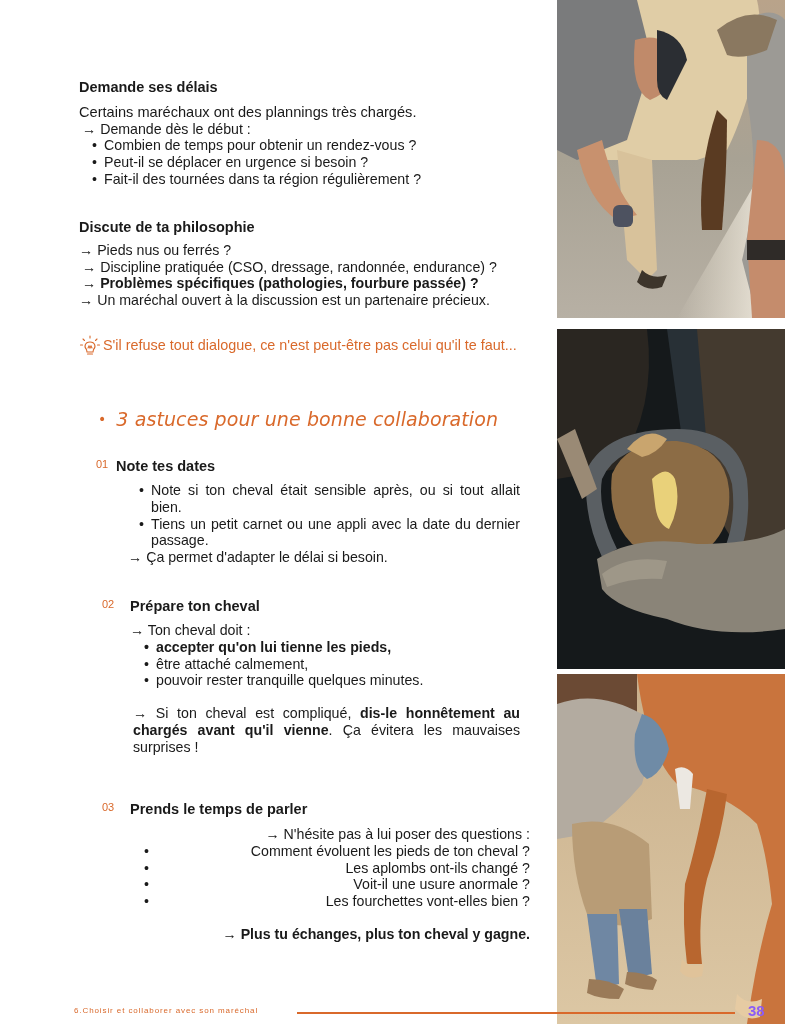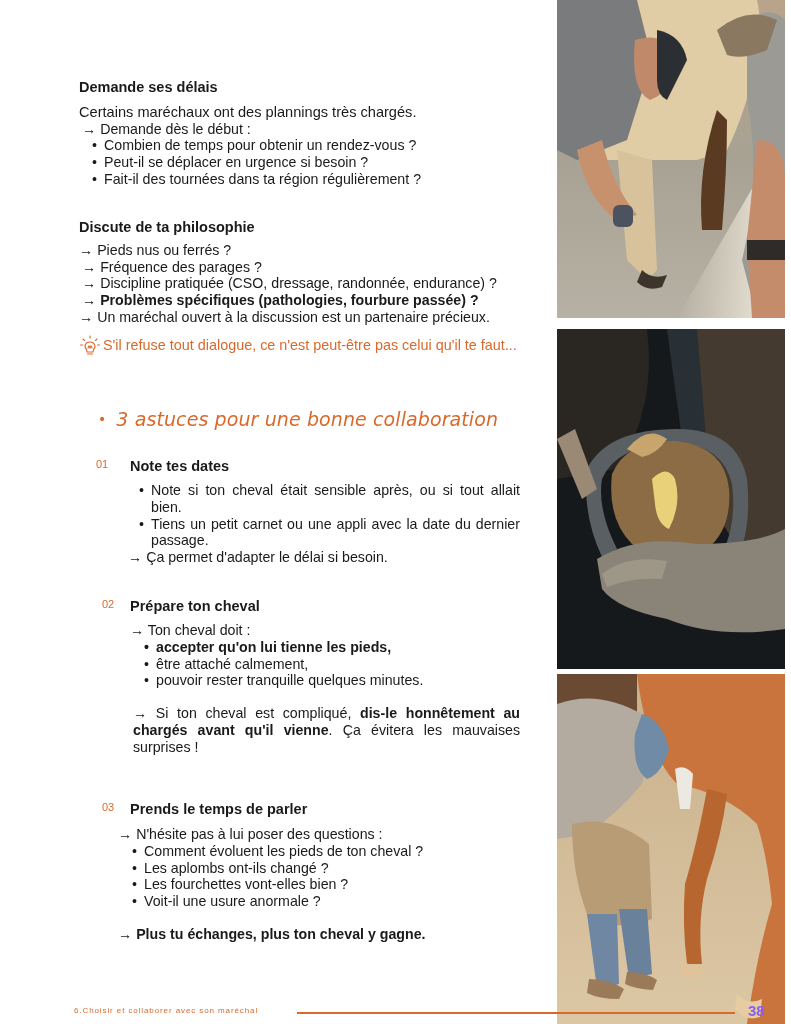--- a/index.html
+++ b/index.html
@@ -40,21 +40,20 @@
   <ul class="ul" style="padding-left: 8px;">
     <li>Combien de temps pour obtenir un rendez-vous ?</li>
     <li>Peut-il se déplacer en urgence si besoin ?</li>
     <li>Fait-il des tournées dans ta région régulièrement ?</li>
   </ul>
 </div>
 
 <div class="col" style="top: 219px;">
   <div class="h" style="margin-bottom: 6px;">Discute de ta philosophie</div>
   <div>→ Pieds nus ou ferrés ?</div>
-  <div style="padding-left:3px;">→ Fréquence des parages ?</div>
   <div style="padding-left:3px;">→ Discipline pratiquée (CSO, dressage, randonnée, endurance) ?</div>
   <div style="padding-left:3px;font-weight:bold;">→ Problèmes spécifiques (pathologies, fourbure passée) ?</div>
   <div>→ Un maréchal ouvert à la discussion est un partenaire précieux.</div>
 </div>
 
 <div class="tip">
   <svg class="bulb" viewBox="0 0 22 22">
     <g fill="none" stroke="#d9692b" stroke-width="1.1" stroke-linecap="round">
       <line x1="11" y1="1" x2="11" y2="3"></line>
       <line x1="4" y1="4" x2="5.5" y2="5.5"></line>
@@ -67,21 +66,21 @@
     </g>
   </svg>
   <span>S'il refuse tout dialogue, ce n'est peut-être pas celui qu'il te faut...</span>
 </div>
 
 <div class="section-title">
   <span class="dot">•</span><span>3 astuces pour une bonne collaboration</span>
 </div>
 
 <div class="num" style="left: 96px; top: 458px;">01</div>
-<div class="tiphead" style="left: 130px; top: 458px;">Note tes dates</div>
+<div class="tiphead" style="left: 116px; top: 458px;">Note tes dates</div>
 <div class="col" style="left: 134px; width: 386px; top: 482px;">
   <ul class="ul">
     <li class="just">Note si ton cheval était sensible après, ou si tout allait bien.</li>
     <li class="just">Tiens un petit carnet ou une appli avec la date du dernier passage.</li>
   </ul>
 </div>
 <div class="col" style="left: 128px; width: 400px; top: 549px;">→ Ça permet d'adapter le délai si besoin.</div>
 
 <div class="num" style="left: 102px; top: 598px;">02</div>
 <div class="tiphead" style="left: 130px; top: 598px;">Prépare ton cheval</div>
@@ -92,27 +91,27 @@
     <li>être attaché calmement,</li>
     <li>pouvoir rester tranquille quelques minutes.</li>
   </ul>
   <div class="just" style="margin-top: 16px; padding-left: 3px; text-indent: 0;">
     <span>→ Si ton cheval est compliqué, </span><b>dis-le honnêtement au chargés avant qu'il vienne</b><span>. Ça évitera les mauvaises surprises !</span>
   </div>
 </div>
 
 <div class="num" style="left: 102px; top: 801px;">03</div>
 <div class="tiphead" style="left: 130px; top: 801px;">Prends le temps de parler</div>
-<div class="col" style="left: 118px; width: 400px; top: 826px;">
+<div class="col" style="left: 130px; width: 400px; top: 826px; text-align: right;">
   <div>→ N'hésite pas à lui poser des questions :</div>
   <ul class="ul" style="padding-left: 9px;">
     <li>Comment évoluent les pieds de ton cheval ?</li>
     <li>Les aplombs ont-ils changé ?</li>
+    <li>Voit-il une usure anormale ?</li>
     <li>Les fourchettes vont-elles bien ?</li>
-    <li>Voit-il une usure anormale ?</li>
   </ul>
   <div style="margin-top: 16px; font-weight: bold;">
     <span style="font-weight: normal;">→ </span><span>Plus tu échanges, plus ton cheval y gagne.</span>
   </div>
 </div>
 
 <div class="photos" style="top:0; height:1024px;">
 
   <div class="ph" style="top: 0; height: 318px;" title="Deux maréchaux-ferrants travaillant sur les pieds d'un cheval clair">
     <svg width="228" height="318" viewBox="0 0 228 318" preserveAspectRatio="none">

